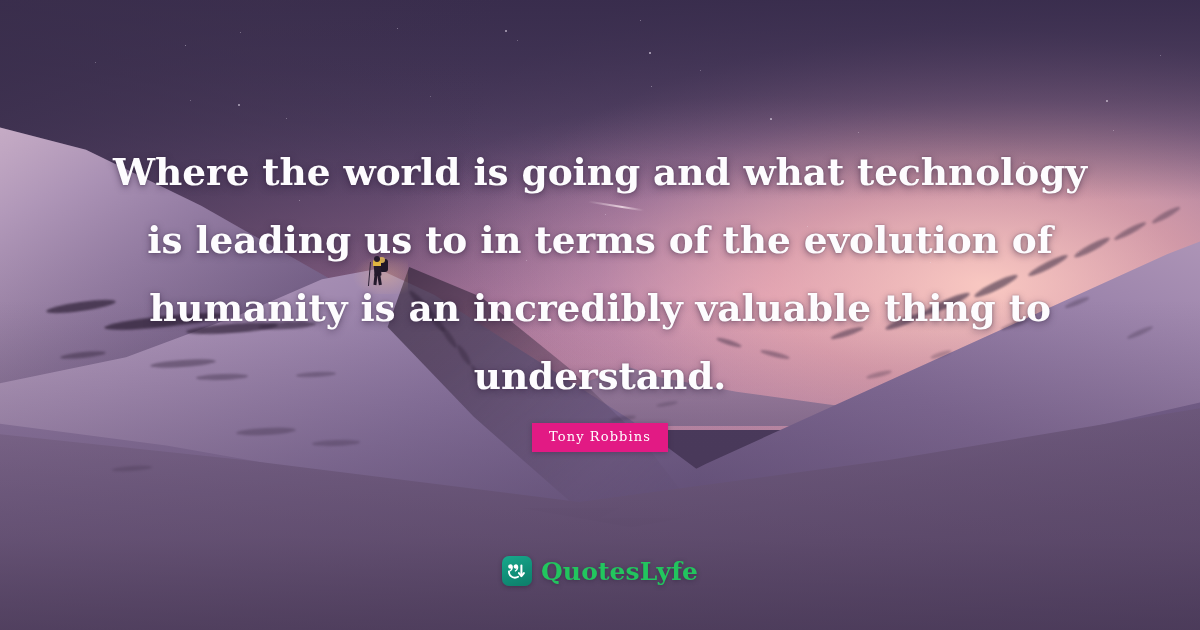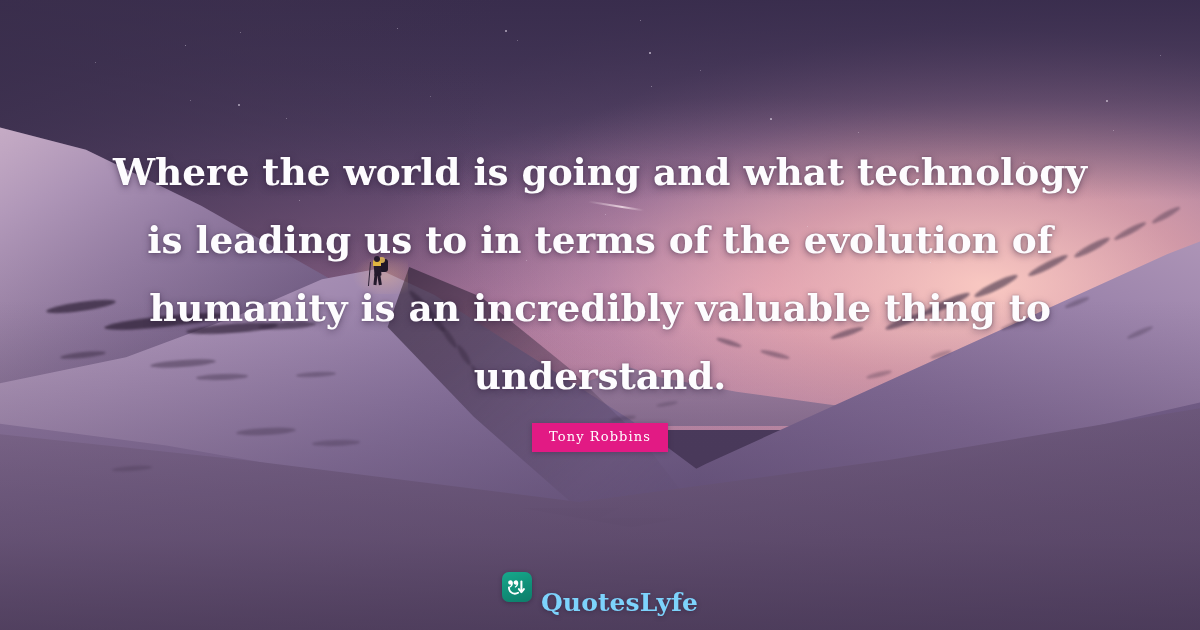--- a/index.html
+++ b/index.html
@@ -167,24 +167,23 @@
   }
   .logo-mark{
     width:30px;height:30px;border-radius:7px;
     background:linear-gradient(160deg,#17a98c 0%,#108f78 55%,#0d7d69 100%);
     position:relative;flex:0 0 auto;
     box-shadow:0 1px 4px rgba(30,20,40,.4);
   }
   .logo-mark svg{position:absolute;left:0;top:0;}
   .logo-text{
     font-family:"DejaVu Serif","Liberation Serif",serif;
-    font-weight:700;font-size:25px;color:#7dd3fc;
+    font-weight:700;font-size:25px;color:#22c55e;
     letter-spacing:.1px;
     text-shadow:0 1px 4px rgba(40,26,52,.5);
-    margin-top:32px;
   }
 </style>
 </head>
 <body>
 
 <div class="canvas">
 
   <div class="sky"></div>
   <div class="sky-top-dark"></div>
   <div class="sky-left-dim"></div>

